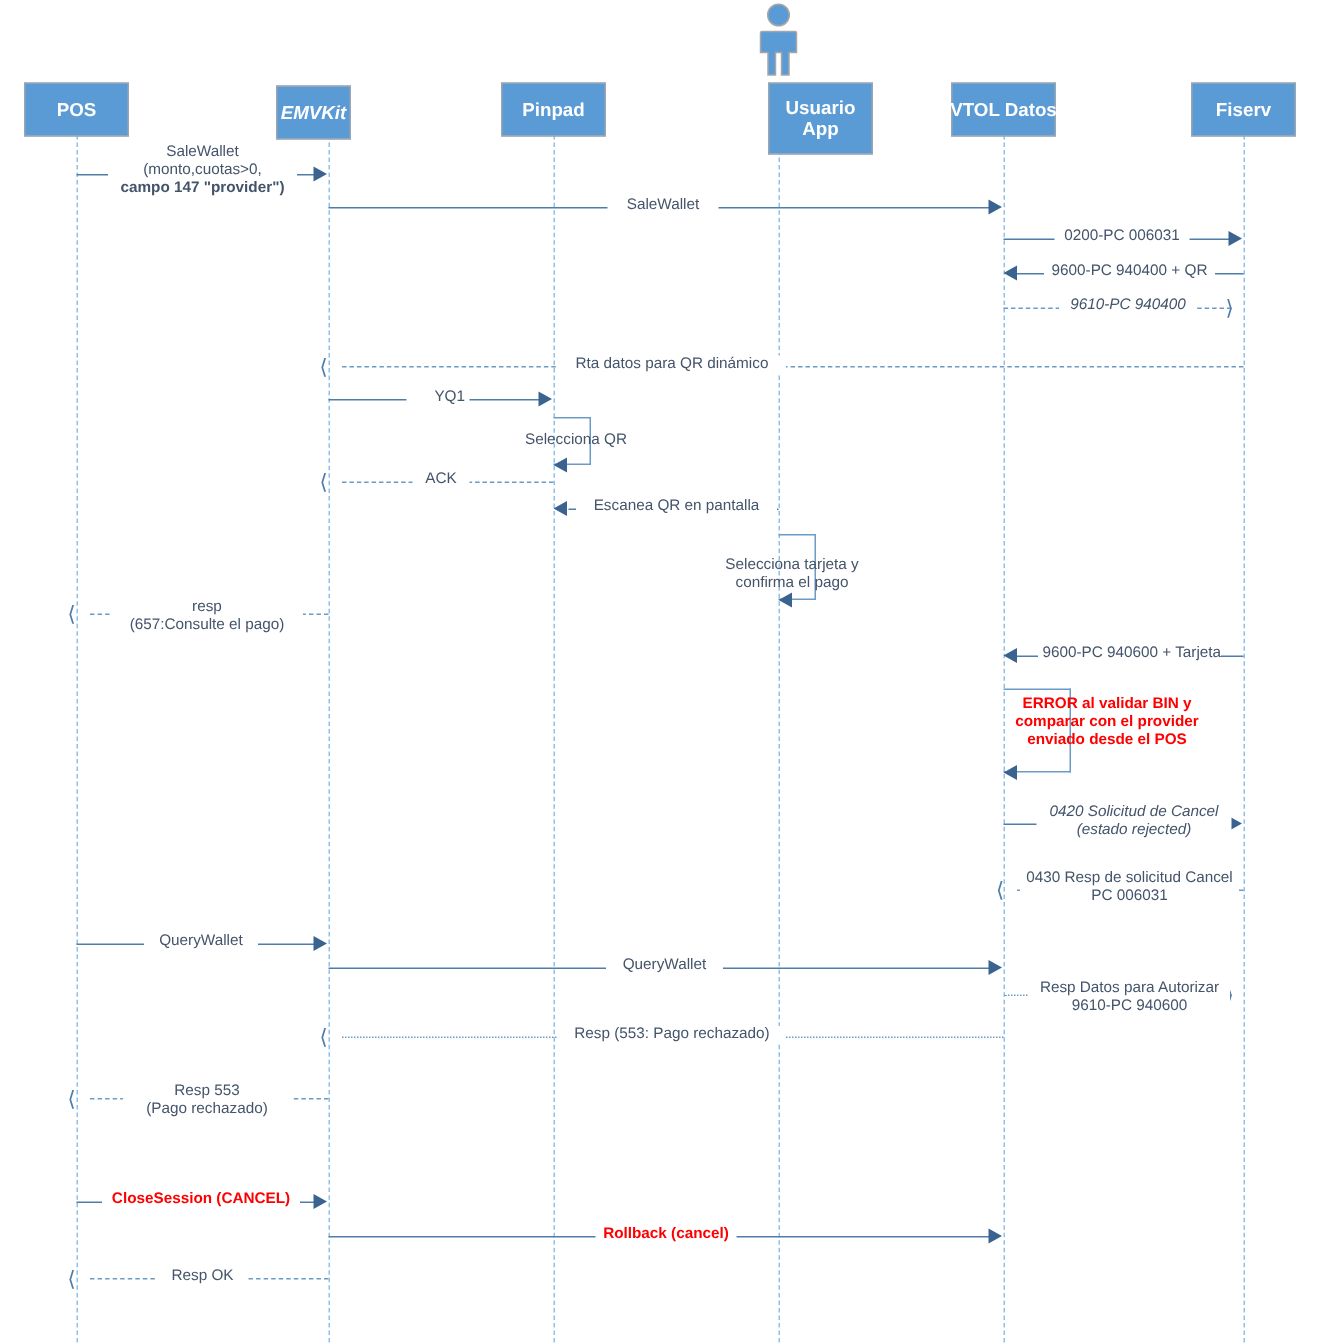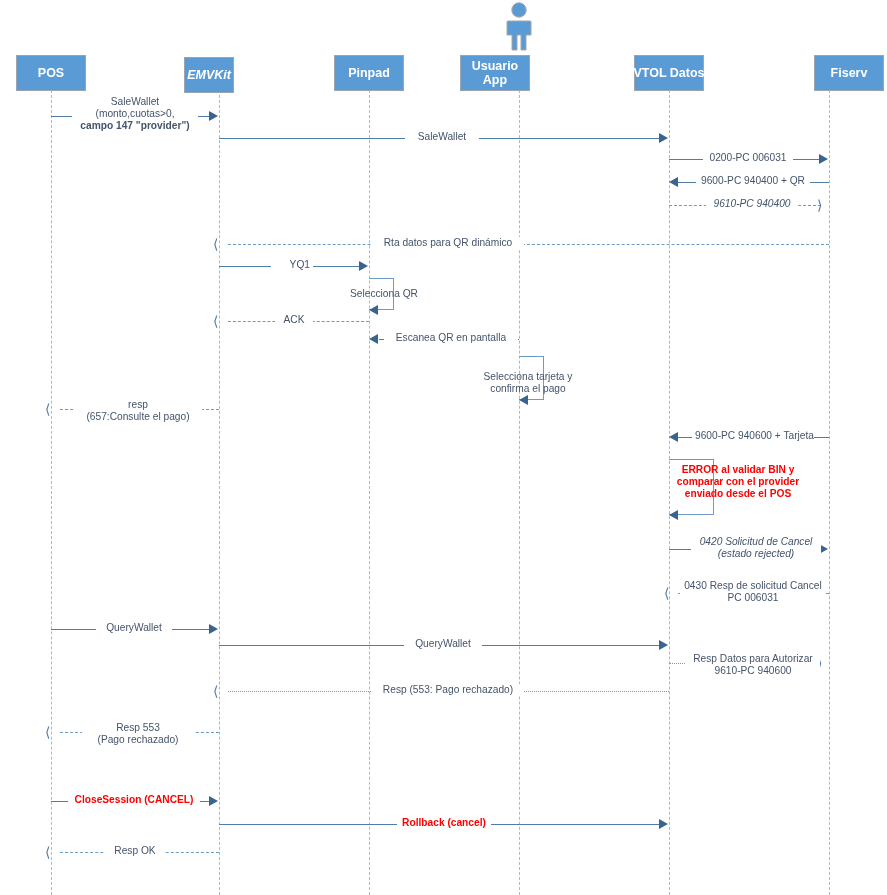--- a/index.html
+++ b/index.html
@@ -117,28 +117,28 @@
 
   <div class="lifeline-box" style="left:16px; top:55px; width:70px; height:36px;">
     <span>POS</span>
   </div>
   <div class="lifeline-box" style="left:184px; top:57px; width:50px; height:36px;font-style:italic;">
     <span>EMVKit</span>
   </div>
   <div class="lifeline-box" style="left:334px; top:55px; width:70px; height:36px;">
     <span>Pinpad</span>
   </div>
-  <div class="lifeline-box wrap" style="left:460px; top:55px; width:70px; height:36px;">
+  <div class="lifeline-box wrap" style="left:512px; top:55px; width:70px; height:48px;">
     <span style="white-space:pre-line;">Usuario
 App</span>
   </div>
   <div class="lifeline-box" style="left:634px; top:55px; width:70px; height:36px;">
     <span style="position:relative; left:0px;">VTOL Datos</span>
   </div>
-  <div class="lifeline-box" style="left:814px; top:55px; width:70px; height:36px;">
+  <div class="lifeline-box" style="left:794px; top:55px; width:70px; height:36px;">
     <span>Fiserv</span>
   </div>
 
   <div class="msg-line" style="left:51px; top:116px; width:159px;"></div>
   <div class="arrow-head right" style="left:209px; top:111px;"></div>
   <div class="msg-label" style="left:72px; top:96px; width:120px;"><span style="display:block; white-space:pre-line;"><span>SaleWallet</span><br><span>(monto,cuotas&gt;0,</span><br><span style="font-weight: bold;">campo 147 "provider")</span></span></div>
 
   <div class="msg-line" style="left:219px; top:138px; width:441px;"></div>
   <div class="arrow-head right" style="left:659px; top:133px;"></div>
   <div class="msg-label" style="left:405px; top:131px; width:68px;"><span>SaleWallet</span></div>

